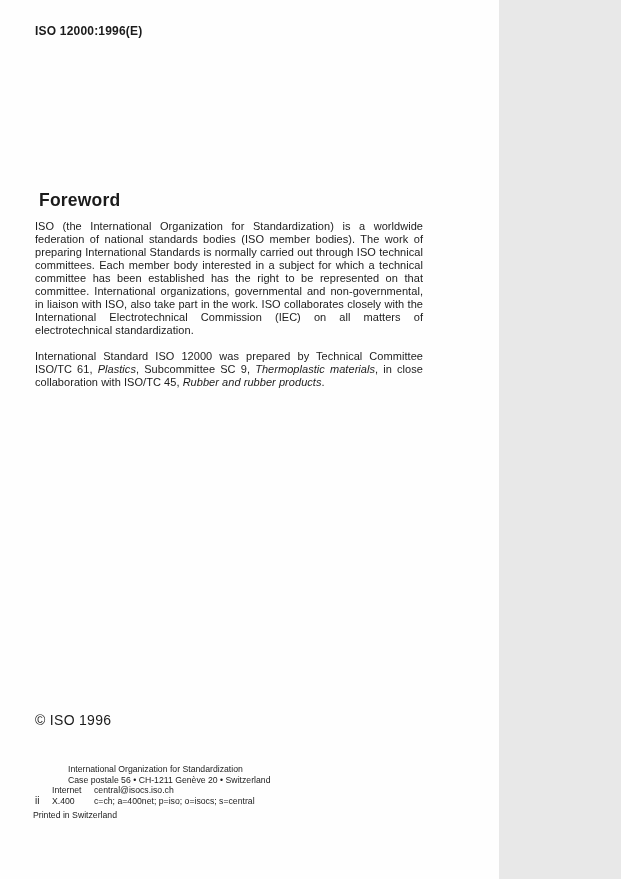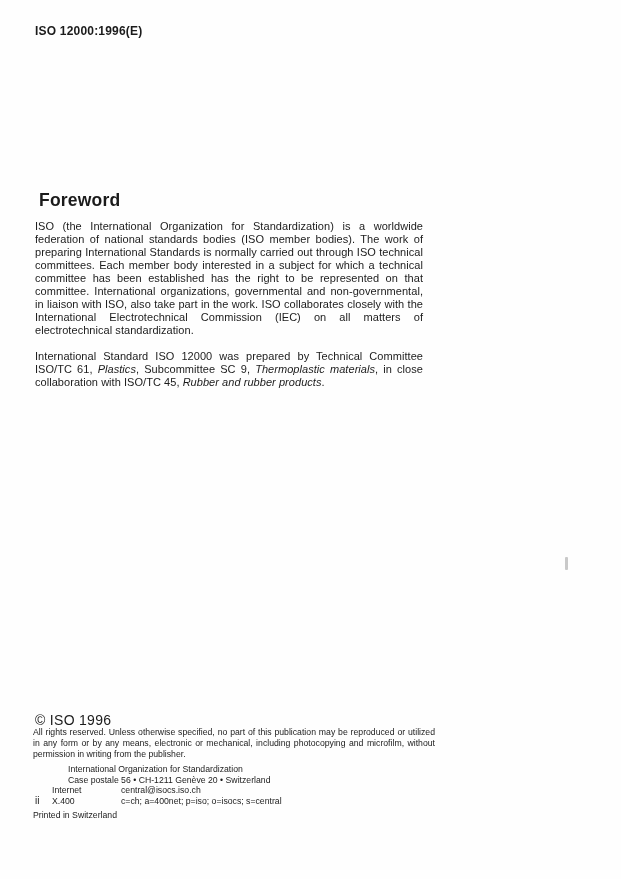--- a/index.html
+++ b/index.html
@@ -2,21 +2,21 @@
 <html><head>
 <meta charset="utf-8">
 <style>
   html, body {
     margin: 0;
     padding: 0;
     background: #e8e8e8;
   }
   .page {
     position: relative;
-    width: 621px;
+    width: 499px;
     height: 879px;
     background: #fefefe;
     font-family: "Liberation Sans", "DejaVu Sans", sans-serif;
     color: #1b1b1b;
     overflow: hidden;
   }
   .doc-ref {
     position: absolute;
     top: 24px;
     left: 35px;
@@ -65,21 +65,21 @@
     text-align: justify;
   }
   .footer-address {
     position: absolute;
     top: 764px;
     left: 52px;
     font-size: 8.7px;
     line-height: 10.5px;
   }
   .footer-address .addr-line { white-space: nowrap; margin-left: 16px; }
-  .addr-row { display: flex; gap: 27px; }
+  .addr-row { display: flex; }
   .addr-label { width: 42px; flex: 0 0 42px; }
   .printed-line {
     position: absolute;
     top: 810px;
     left: 33px;
     font-size: 8.7px;
   }
   .page-number {
     position: absolute;
     top: 795px;
@@ -107,21 +107,20 @@
 
   <div class="body-block">
     <p>ISO (the International Organization for Standardization) is a worldwide federation of national standards bodies (ISO member bodies). The work of preparing International Standards is normally carried out through ISO technical committees. Each member body interested in a subject for which a technical committee has been established has the right to be represented on that committee. International organizations, governmental and non-governmental, in liaison with ISO, also take part in the work. ISO collaborates closely with the International Electrotechnical Commission (IEC) on all matters of electrotechnical standardization.</p>
     <p>
       <span>International Standard ISO 12000 was prepared by Technical Committee ISO/TC 61, </span><span class="italic">Plastics</span><span>, Subcommittee SC 9, </span><span class="italic">Thermoplastic materials</span><span>, in close collaboration with ISO/TC 45, </span><span class="italic">Rubber and rubber products</span><span>.</span>
     </p>
   </div>
 
   <div class="footer-copyright">©  ISO 1996</div>
 
-  <div class="footer-rights">All rights reserved. Unless otherwise specified, no part of this publication may be reproduced or utilized in any form or by any means, electronic or mechanical, including photocopying and microfilm, without permission in writing from the publisher.</div>
 
   <div class="footer-address">
     <div class="addr-line">International Organization for Standardization</div>
     <div class="addr-line">Case postale 56 • CH-1211 Genève 20 • Switzerland</div>
     <div class="addr-row">
       <span class="addr-label">Internet</span>
       <span>central@isocs.iso.ch</span>
     </div>
     <div class="addr-row">
       <span class="addr-label">X.400</span>

